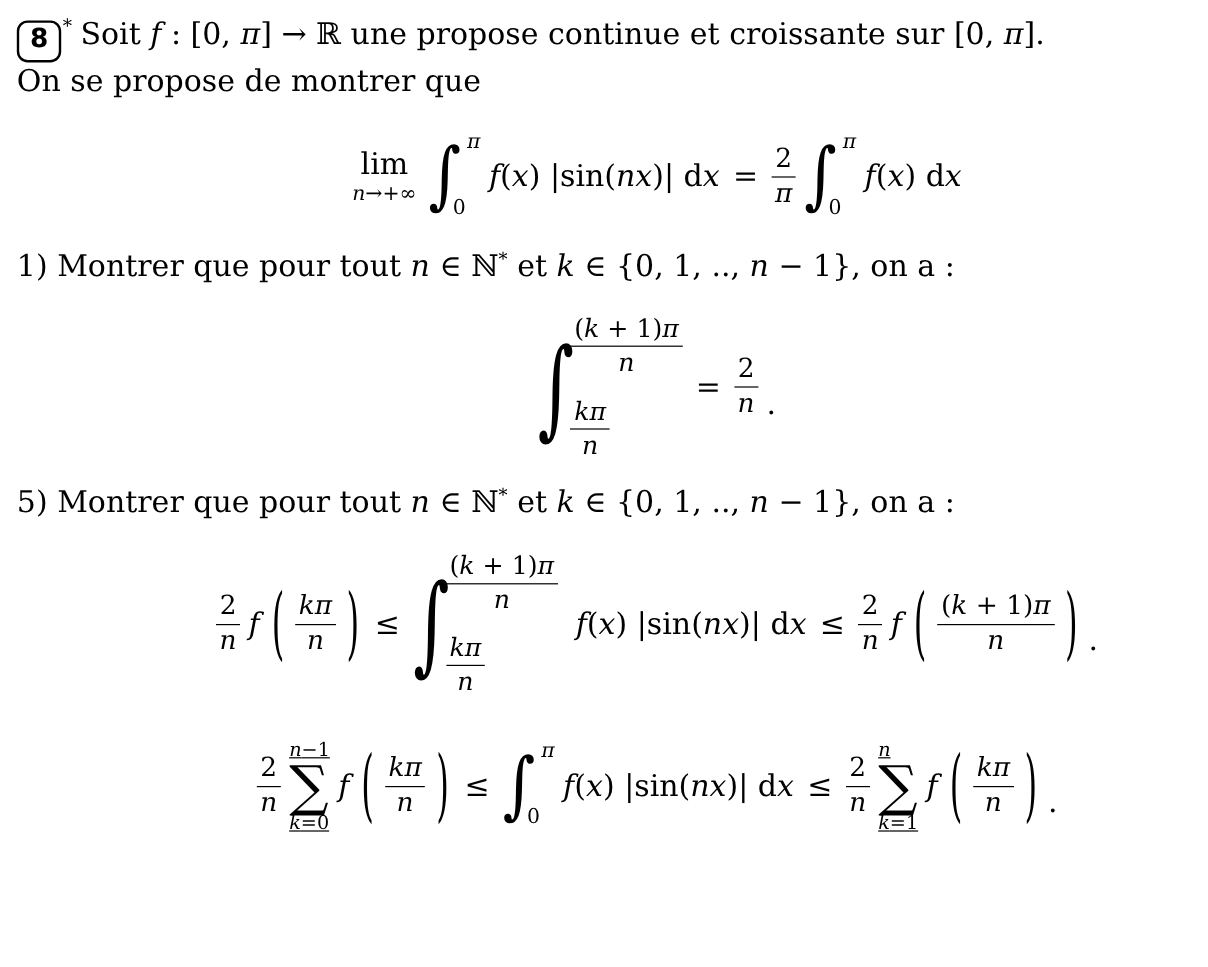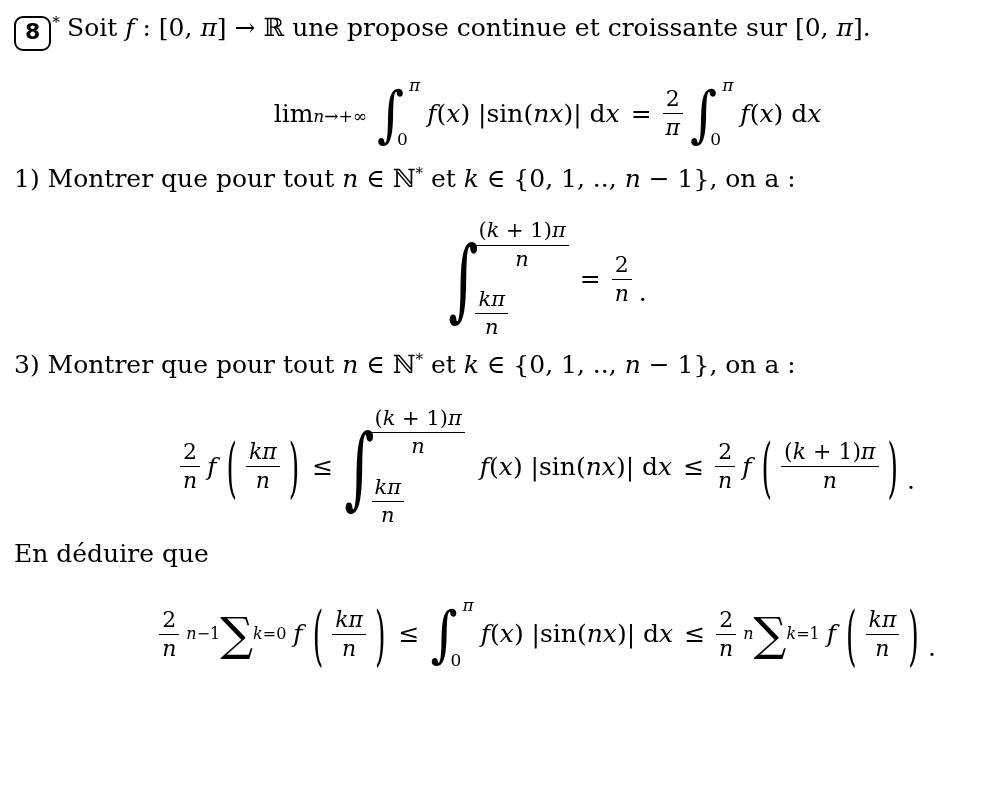--- a/index.html
+++ b/index.html
@@ -27,21 +27,21 @@
 
   
   .display {
     display:flex; justify-content:center; align-items:center;
     padding-left:88px; gap:7px; line-height:1.15;
   }
   .d1 { height:98px;  margin-top:14px; }
   .d2 { height:140px; margin-top:14px; }
   .d3 { height:142px; margin-top:14px; }
   .d4 { height:104px; margin-top:12px; margin-bottom:2px; }
-  .q  { }
+  .q  { margin-top:10px; }
 
   
   .frac {
     display:inline-flex; flex-direction:column; align-items:stretch;
     text-align:center; font-size:22px; line-height:1.2;
   }
   .frac .num { border-bottom:1.6px solid #000; padding:0 3px 1px 3px; }
   .frac .den { padding:1px 3px 0 3px; }
 
   
@@ -55,46 +55,47 @@
     display:inline-flex; flex-direction:column; justify-content:space-between;
     font-size:17px; font-style:italic;
   }
   .lims.simple { height:80px; margin-left:2px; padding:2px 0 4px 0; }
   .lims.simple .lo { margin-left:-9px; font-style:normal; }
   .lims.simple .hi { margin-left:3px; }
   .lims.fracs { height:122px; margin-left:-3px; align-items:flex-start; }
   .limfrac { font-size:21px; font-style:normal; }
 
   
-  .limop { display:inline-flex; flex-direction:row; align-items:center;
+  .limop { display:inline-flex; flex-direction:column; align-items:center;
            line-height:1; margin-right:3px; }
   .limop .limsub { font-size:17px; margin-top:5px; font-style:italic; }
 
   
-  .sum { display:inline-flex; flex-direction:row; align-items:center;
-         font-size:16px; line-height:1; }
+  .sum { display:inline-flex; flex-direction:column; align-items:flex-start;
+         font-size:16px; line-height:1;text-decoration:underline; }
   .sum .sigma { font-size:46px; line-height:0.9; padding:2px 0; }
 
   
   .bigp { display:inline-block; font-size:27px; line-height:1;
           transform:scaleY(2.45); margin:0 2px; }
 
   .rel { padding:0 4px; }
   .dot { align-self:center; transform:translateY(14px); }
   .fn  { font-style:italic; margin-right:1px; }
 </style>
 </head>
 <body>
 
 <div class="page">
 
   <div class="line">
     <span class="exo-box">8</span><span class="exo-star">*</span><span><span class="r-rm">Soit </span><span class="r-it">f</span><span class="r-rm"> : [0, </span><span class="r-it">π</span><span class="r-rm">] → ℝ une propose continue et croissante sur [0, </span><span class="r-it">π</span><span class="r-rm">].</span></span>
   </div>
 
+  <div class="line">On se propose de montrer que</div>
 
   <div class="display d1">
     <span class="limop">
       <span>lim</span>
       <span class="limsub">n→+∞</span>
     </span>
     <span class="intgrp">
       <span class="int small">∫</span>
       <span class="lims simple">
         <span class="hi">π</span>
@@ -137,21 +138,21 @@
     </span>
     <span class="rel">=</span>
     <span class="frac">
       <span class="num"><span class="r-rm">2</span></span>
       <span class="den"><span class="r-it">n</span></span>
     </span>
     <span class="dot">.</span>
   </div>
 
   <div class="line q">
-    <span><span class="r-rm">3) Montrer que pour tout </span><span class="r-it">n</span><span class="r-rm"> ∈ ℕ</span><span class="r-sup">*</span><span class="r-rm"> et </span><span class="r-it">k</span><span class="r-rm"> ∈ {0, 1, .., </span><span class="r-it">n</span><span class="r-rm"> − 1}, on a :</span></span>
+    <span><span class="r-rm">5) Montrer que pour tout </span><span class="r-it">n</span><span class="r-rm"> ∈ ℕ</span><span class="r-sup">*</span><span class="r-rm"> et </span><span class="r-it">k</span><span class="r-rm"> ∈ {0, 1, .., </span><span class="r-it">n</span><span class="r-rm"> − 1}, on a :</span></span>
   </div>
 
   <div class="display d3">
     <span class="frac">
       <span class="num"><span class="r-rm">2</span></span>
       <span class="den"><span class="r-it">n</span></span>
     </span>
     <span class="fn">f</span>
     <span class="bigp">(</span>
     <span class="frac">
@@ -182,21 +183,20 @@
     <span class="fn">f</span>
     <span class="bigp">(</span>
     <span class="frac">
       <span class="num"><span class="r-rm">(</span><span class="r-it">k</span><span class="r-rm"> + 1)</span><span class="r-it">π</span></span>
       <span class="den"><span class="r-it">n</span></span>
     </span>
     <span class="bigp">)</span>
     <span class="dot">.</span>
   </div>
 
-  <div class="line q">En déduire que</div>
 
   <div class="display d4">
     <span class="frac">
       <span class="num"><span class="r-rm">2</span></span>
       <span class="den"><span class="r-it">n</span></span>
     </span>
     <span class="sum">
       <span><span class="r-it">n</span><span class="r-rm">−1</span></span>
       <span class="sigma">∑</span>
       <span><span class="r-it">k</span><span class="r-rm">=0</span></span>

